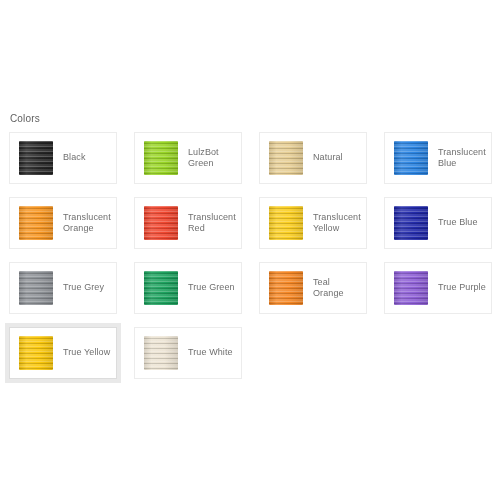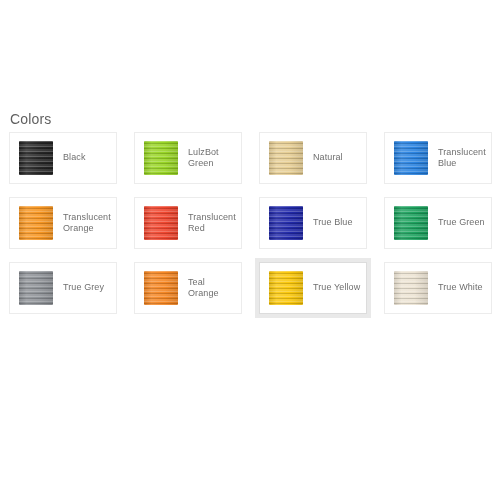--- a/index.html
+++ b/index.html
@@ -22,21 +22,21 @@
   }
 
   .option-block {
     position: absolute;
     left: 9px;
     top: 112px;
     width: 484px;
   }
 
   .group-label {
-    font-size: 14px;
+    font-size: 10px;
     color: #5f5f5f;
     letter-spacing: 0.15px;
     line-height: 14px;
     margin: 0 0 6px 1px;
     font-weight: 400;
   }
 
   .swatch-grid {
     display: grid;
     grid-template-columns: repeat(4, 108px);
@@ -143,34 +143,42 @@
         </div>
         <div class="swatch-card">
           <span class="swatch-chip" style="background: rgb(247, 148, 30);"></span>
           <span class="swatch-name">Translucent Orange</span>
         </div>
         <div class="swatch-card">
           <span class="swatch-chip" style="background: rgb(240, 66, 42);"></span>
           <span class="swatch-name">Translucent Red</span>
         </div>
         <div class="swatch-card">
+          <span class="swatch-chip" style="background: rgb(251, 205, 27);"></span>
+          <span class="swatch-name">Translucent Yellow</span>
+        </div>
+        <div class="swatch-card">
           <span class="swatch-chip" style="background: rgb(29, 37, 168);"></span>
           <span class="swatch-name">True Blue</span>
+        </div>
+        <div class="swatch-card">
+          <span class="swatch-chip" style="background: rgb(139, 143, 148);"></span>
+          <span class="swatch-name">True Grey</span>
         </div>
         <div class="swatch-card">
           <span class="swatch-chip" style="background: rgb(24, 160, 91);"></span>
           <span class="swatch-name">True Green</span>
         </div>
         <div class="swatch-card">
-          <span class="swatch-chip" style="background: rgb(139, 143, 148);"></span>
-          <span class="swatch-name">True Grey</span>
+          <span class="swatch-chip" style="background: rgb(245, 132, 31);"></span>
+          <span class="swatch-name">Teal Orange</span>
         </div>
         <div class="swatch-card">
-          <span class="swatch-chip" style="background: rgb(245, 132, 31);"></span>
-          <span class="swatch-name">Teal Orange</span>
+          <span class="swatch-chip" style="background: rgb(138, 90, 212);"></span>
+          <span class="swatch-name">True Purple</span>
         </div>
         <div class="swatch-card is-selected" aria-selected="true">
           <span class="swatch-chip" style="background: rgb(251, 199, 7);"></span>
           <span class="swatch-name">True Yellow</span>
         </div>
         <div class="swatch-card">
           <span class="swatch-chip" style="background: rgb(236, 227, 210);"></span>
           <span class="swatch-name">True White</span>
         </div>
       </div>

